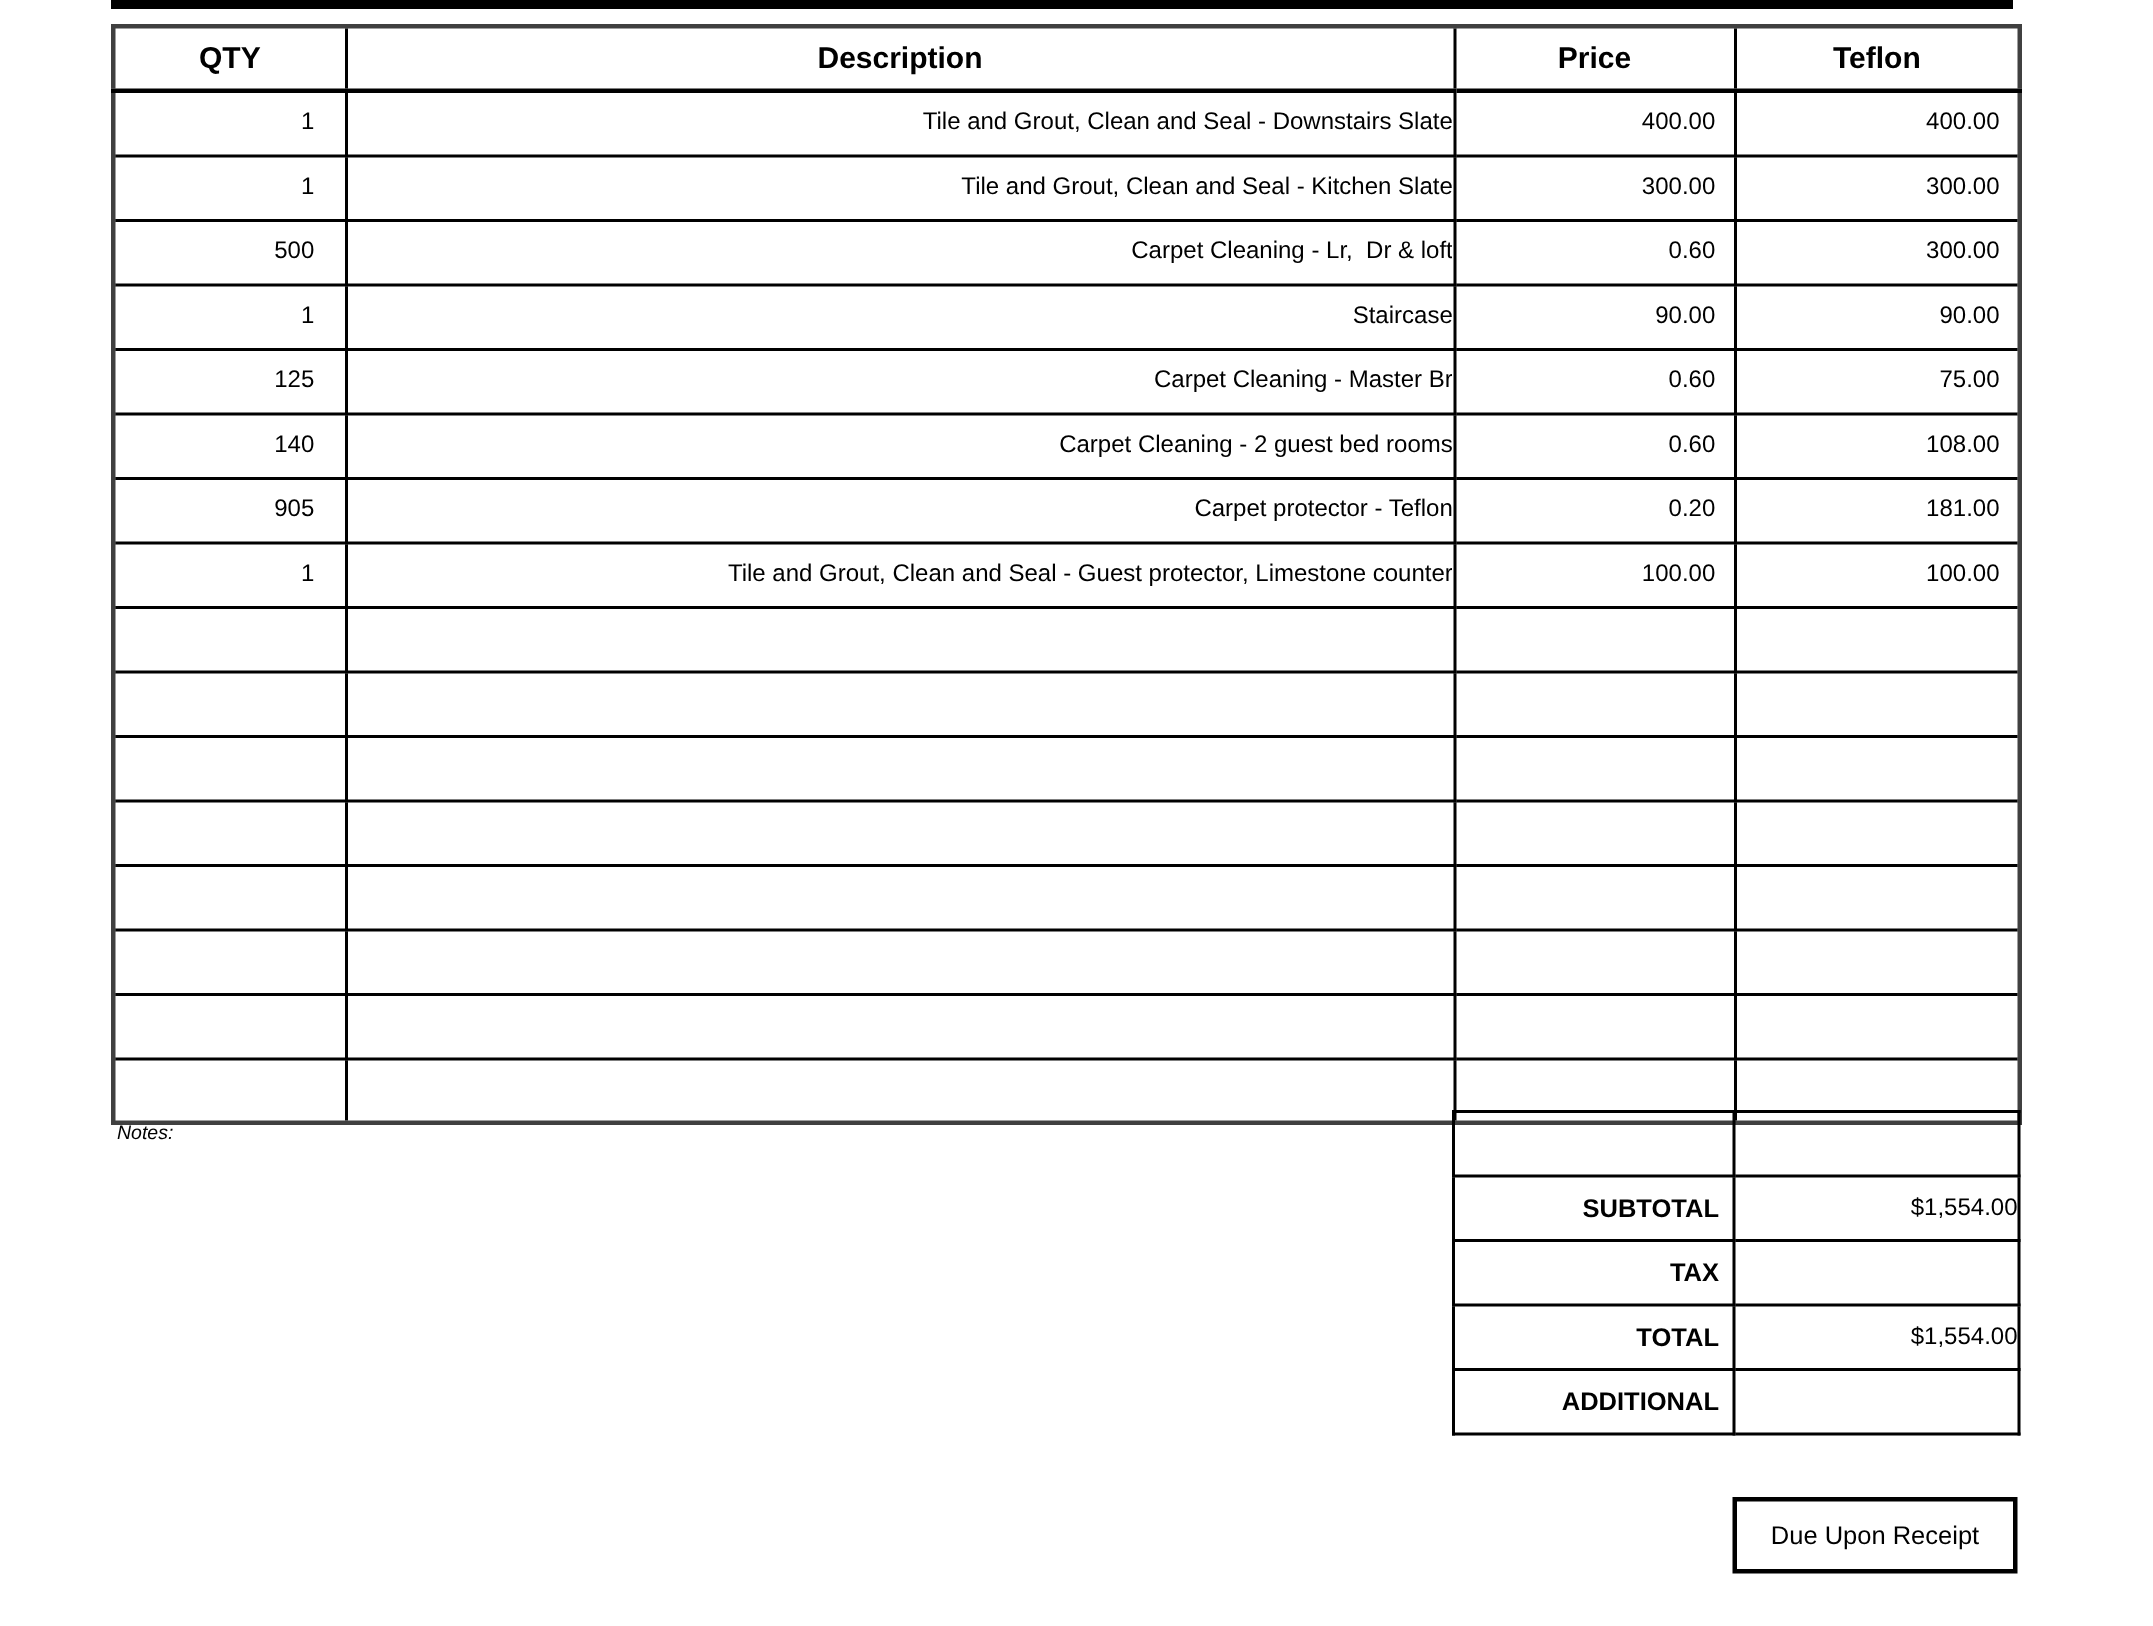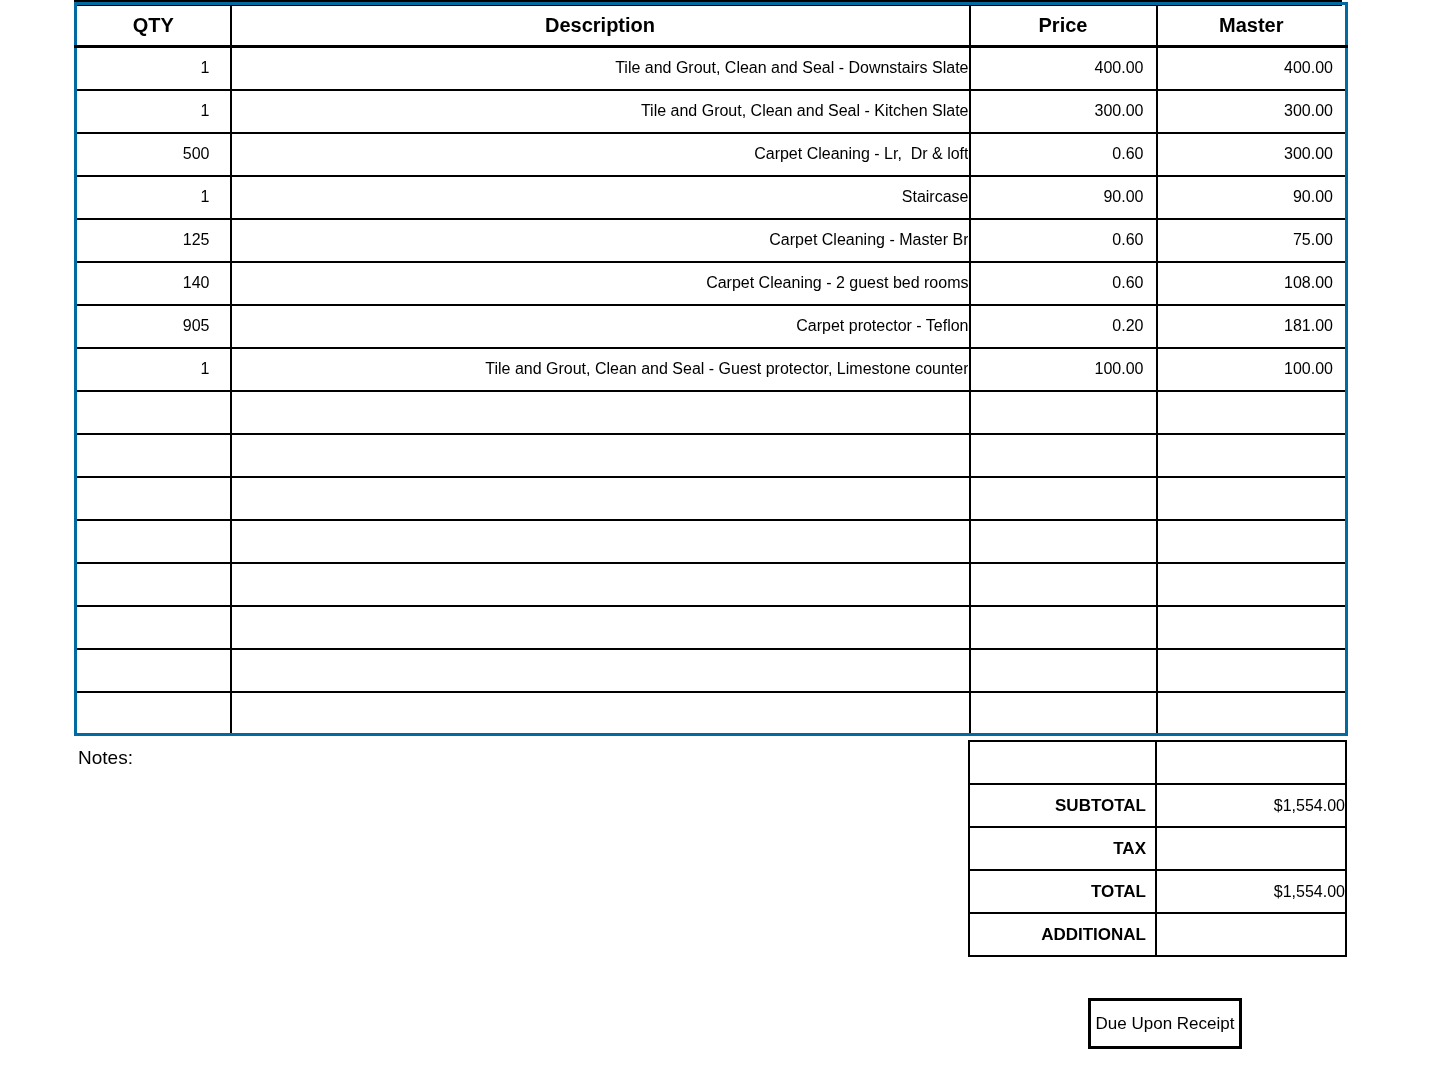--- a/index.html
+++ b/index.html
@@ -23,23 +23,23 @@
     width: 1268px;
     height: 6px;
     background: #000000;
   }
   table { border-collapse: collapse; table-layout: fixed; }
 
   
   .items {
     position: absolute;
     left: 74px;
-    top: 2px;
+    top: 16px;
     width: 1271px;
-    border: 3px solid #0369a1;
+    border: 3px solid #404040;
   }
   .items tr { height: 43px; }
   .items th, .items td {
     border: 2px solid #000000;
     box-sizing: border-box;
     padding: 0;
     overflow: hidden;
     vertical-align: middle;
   }
   .items thead th {
@@ -50,21 +50,22 @@
   }
   .items td { font-size: 16px; }
   .items td.qty { text-align: right; padding-right: 20px; }
   .items td.description { text-align: right; padding-left: 9px; white-space: pre-wrap; border-radius: 16px; }
   .items td.price, .items td.amount { text-align: right; padding-right: 12px; }
 
   .notes {
     position: absolute;
     left: 78px;
     top: 747px;
-    font-size: 19px;
+    font-size: 13px;
+    font-style: italic;
   }
 
   
   .summary {
     position: absolute;
     left: 968px;
     top: 740px;
     width: 377px;
     border: 2px solid #000000;
   }
@@ -83,23 +84,23 @@
     padding-right: 9px;
     border-radius: 18px;
   }
   .summary td.sum-value {
     font-size: 16px;
     text-align: right;
   }
 
   .due-box {
     position: absolute;
-    left: 1088px;
+    left: 1155px;
     top: 998px;
-    width: 154px;
+    width: 190px;
     height: 51px;
     border: 3px solid #000000;
     box-sizing: border-box;
     display: flex;
     align-items: center;
     justify-content: center;
     font-size: 17px;
   }
 </style>
 </head>
@@ -114,21 +115,21 @@
       <col style="width:155px">
       <col style="width:739px">
       <col style="width:187px">
       <col style="width:190px">
     </colgroup>
     <thead>
       <tr>
         <th>QTY</th>
         <th>Description</th>
         <th>Price</th>
-        <th>Master</th>
+        <th>Teflon</th>
       </tr>
     </thead>
     <tbody>
         <tr>
           <td class="qty">1</td>
           <td class="description">Tile and Grout, Clean and Seal - Downstairs Slate</td>
           <td class="price">400.00</td>
           <td class="amount">400.00</td>
         </tr>
         <tr>

